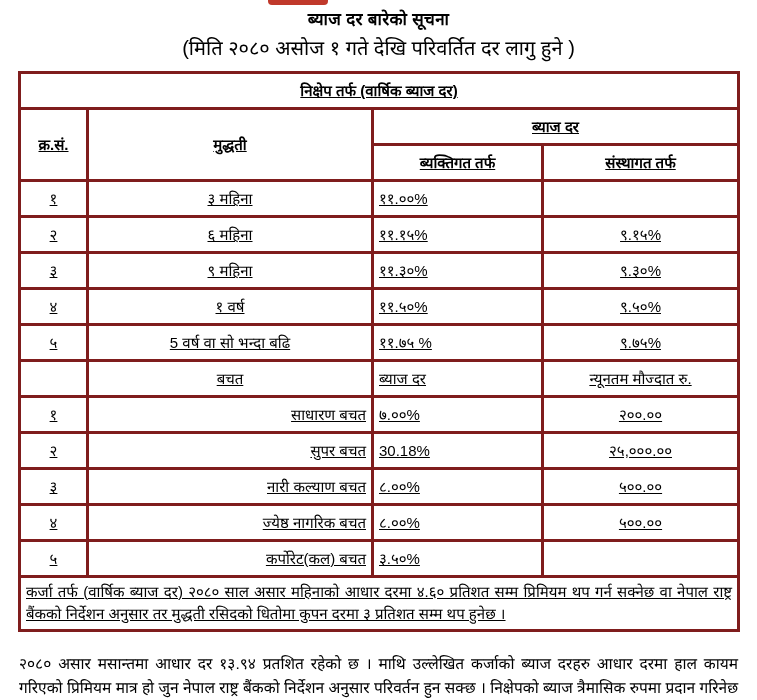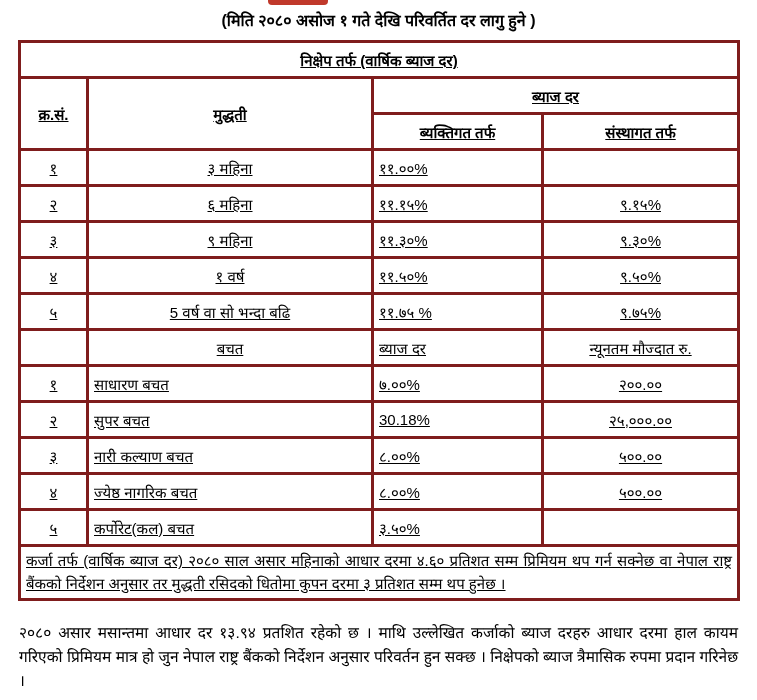--- a/index.html
+++ b/index.html
@@ -35,22 +35,22 @@
     text-align: center;
     padding-top: 8px;
   }
   .title-line1 {
     font-size: 17px;
     font-weight: bold;
     letter-spacing: 0.3px;
     line-height: 1.45;
   }
   .title-line2 {
-    font-size: 16px;
-    font-weight: bold;
+    font-size: 20px;
+    font-weight: normal;
     line-height: 1.45;
     margin-top: 1px;
     text-align: center;
   }
   table.rate-table {
     width: 719px;
     margin: 8px auto 0 auto;
     border-collapse: collapse;
     table-layout: fixed;
   }
@@ -78,21 +78,21 @@
     font-weight: bold;
     font-size: 15.5px;
   }
   .hdr-sub-tall {
     text-align: center;
     font-weight: bold;
     font-size: 15.5px;
     height: 44px;
   }
   .name-cell {
-    text-align: left;
+    text-align: right;
     padding-left: 0;
   }
   .name-cell-left {
     text-align: center;
   }
   .savings-head {
     text-align: center;
     font-size: 15.5px;
   }
   .note-cell {
@@ -113,20 +113,21 @@
   .blank-sn { text-align: center; }
 </style>
 </head>
 <body>
 
 <div class="page">
 
   <div class="top-mark"></div>
 
   <div class="title-block">
+    <div class="title-line1">ब्याज दर बारेको सूचना</div>
     <div class="title-line2">(मिति २०८० असोज १ गते देखि परिवर्तित दर लागु हुने )</div>
   </div>
 
   <table class="rate-table">
     <colgroup>
       <col class="c-sn">
         <col class="c-name">
         <col class="c-ind">
         <col class="c-inst">
     </colgroup>

